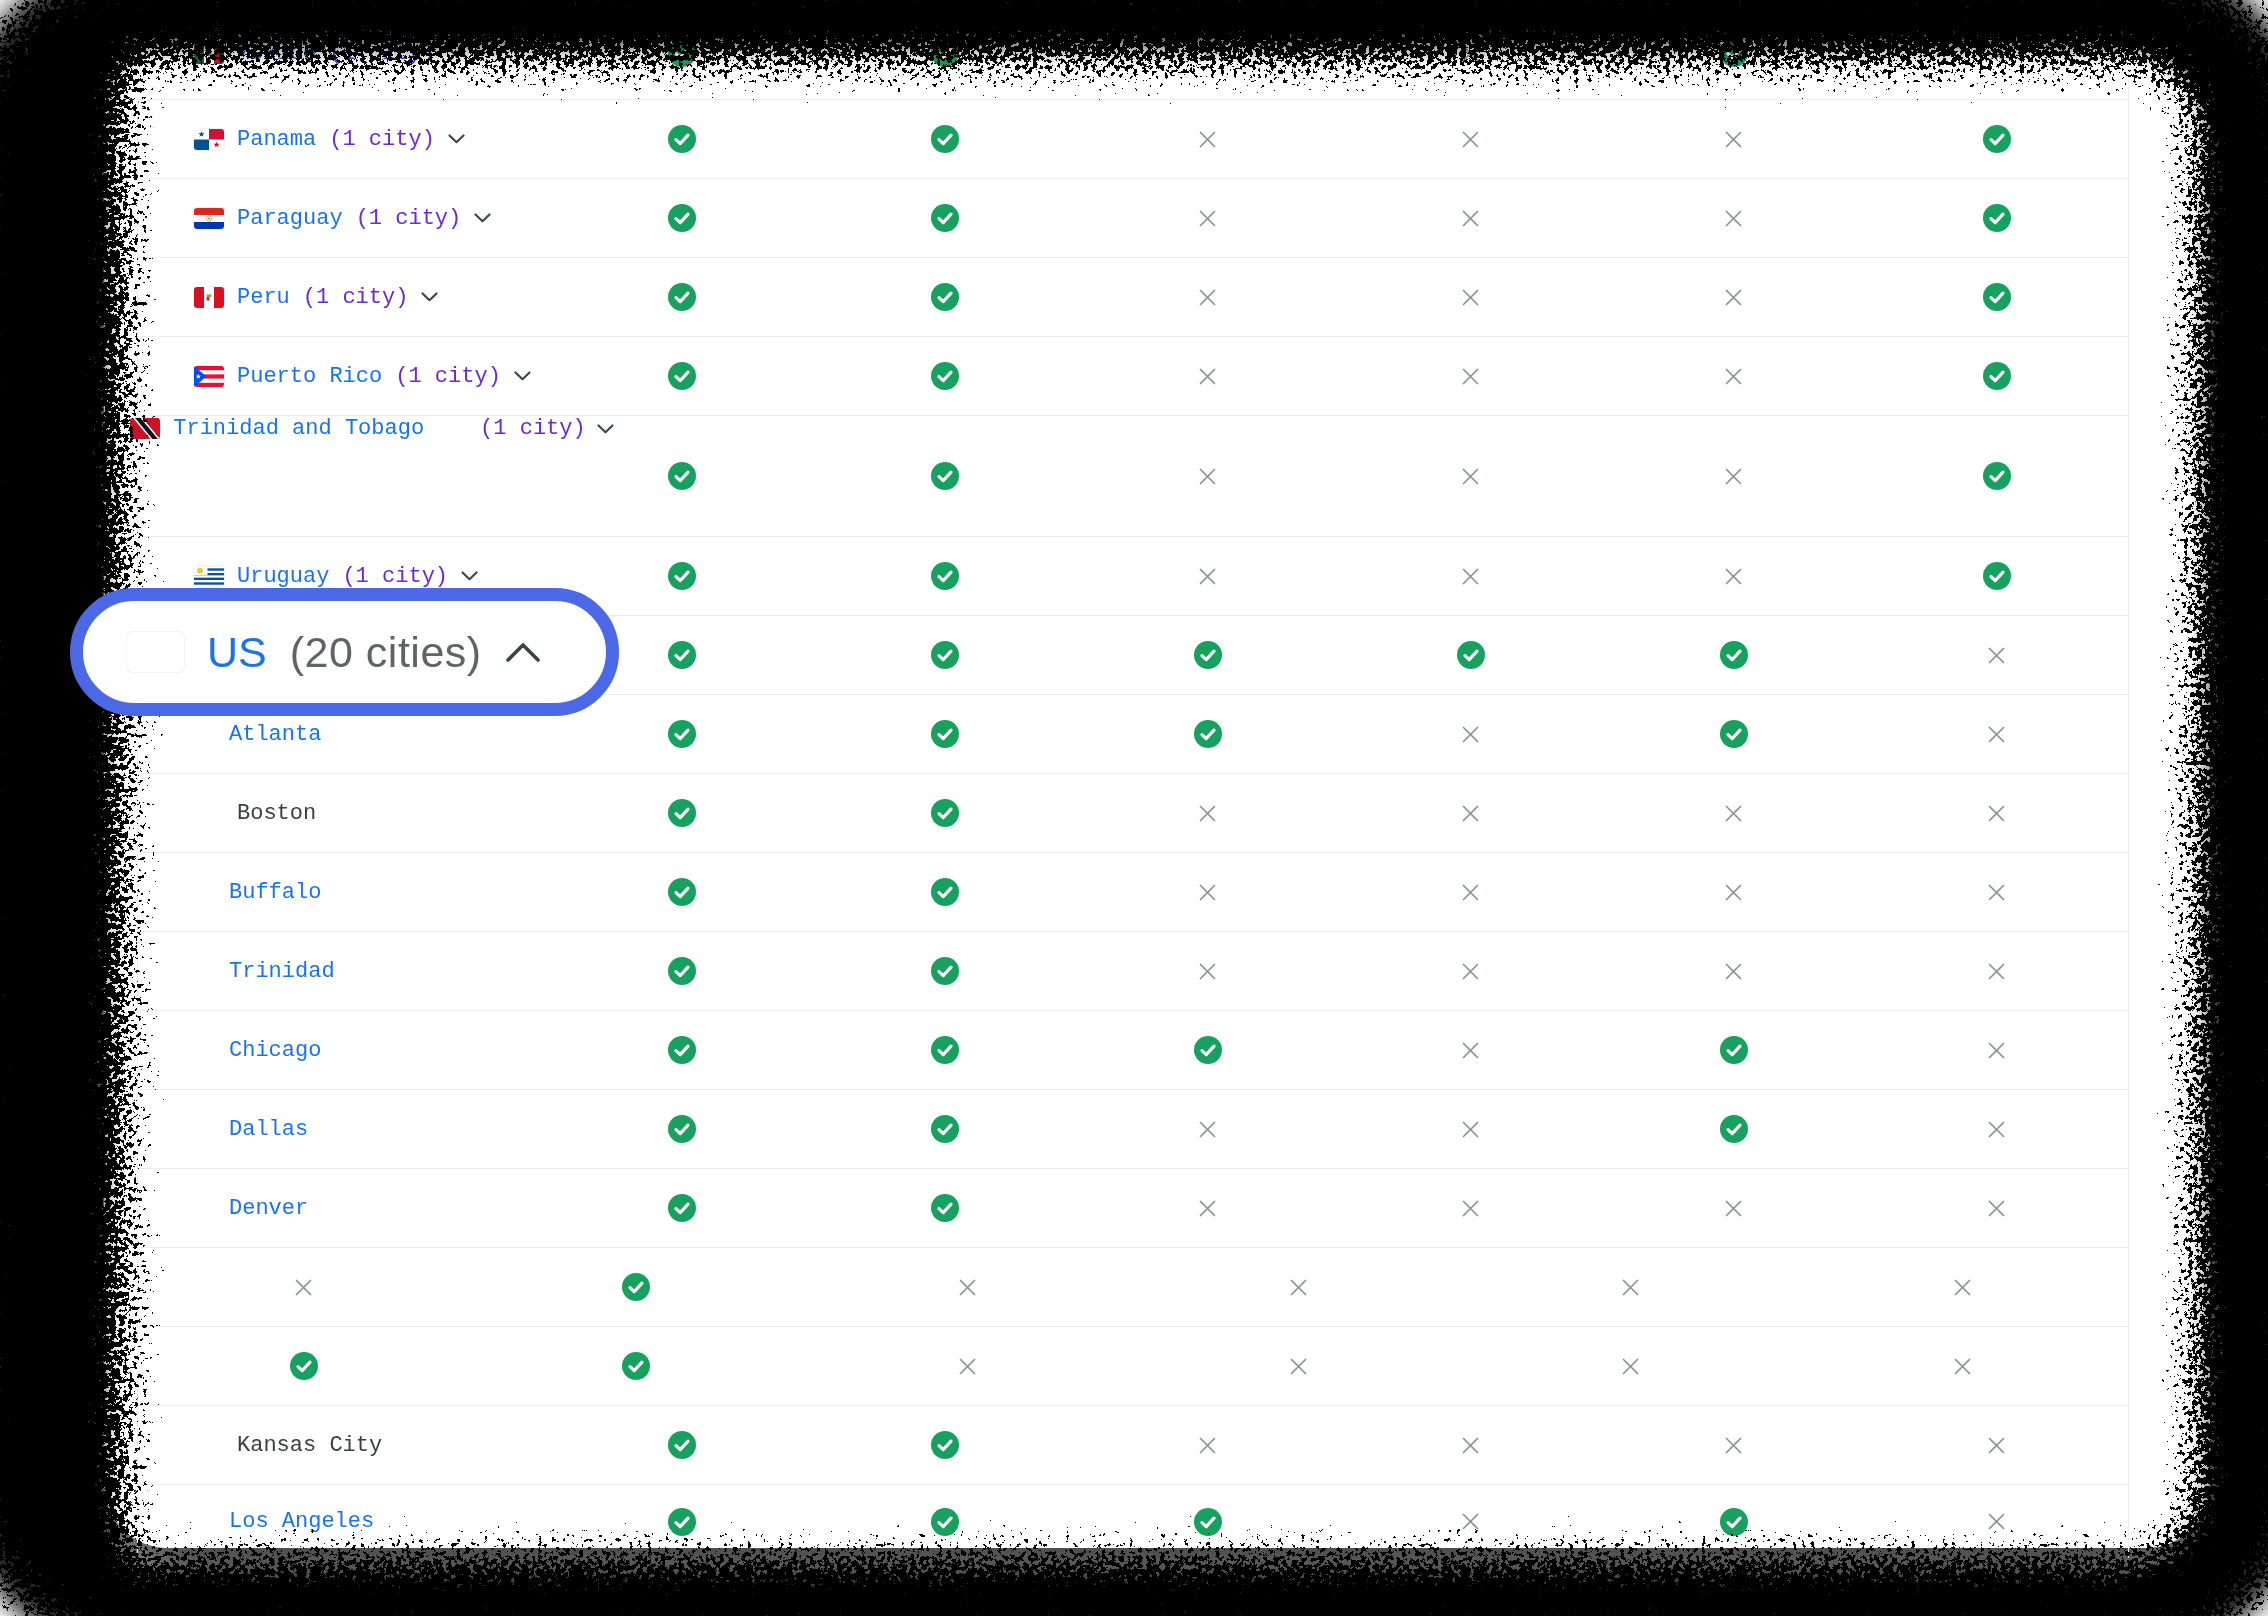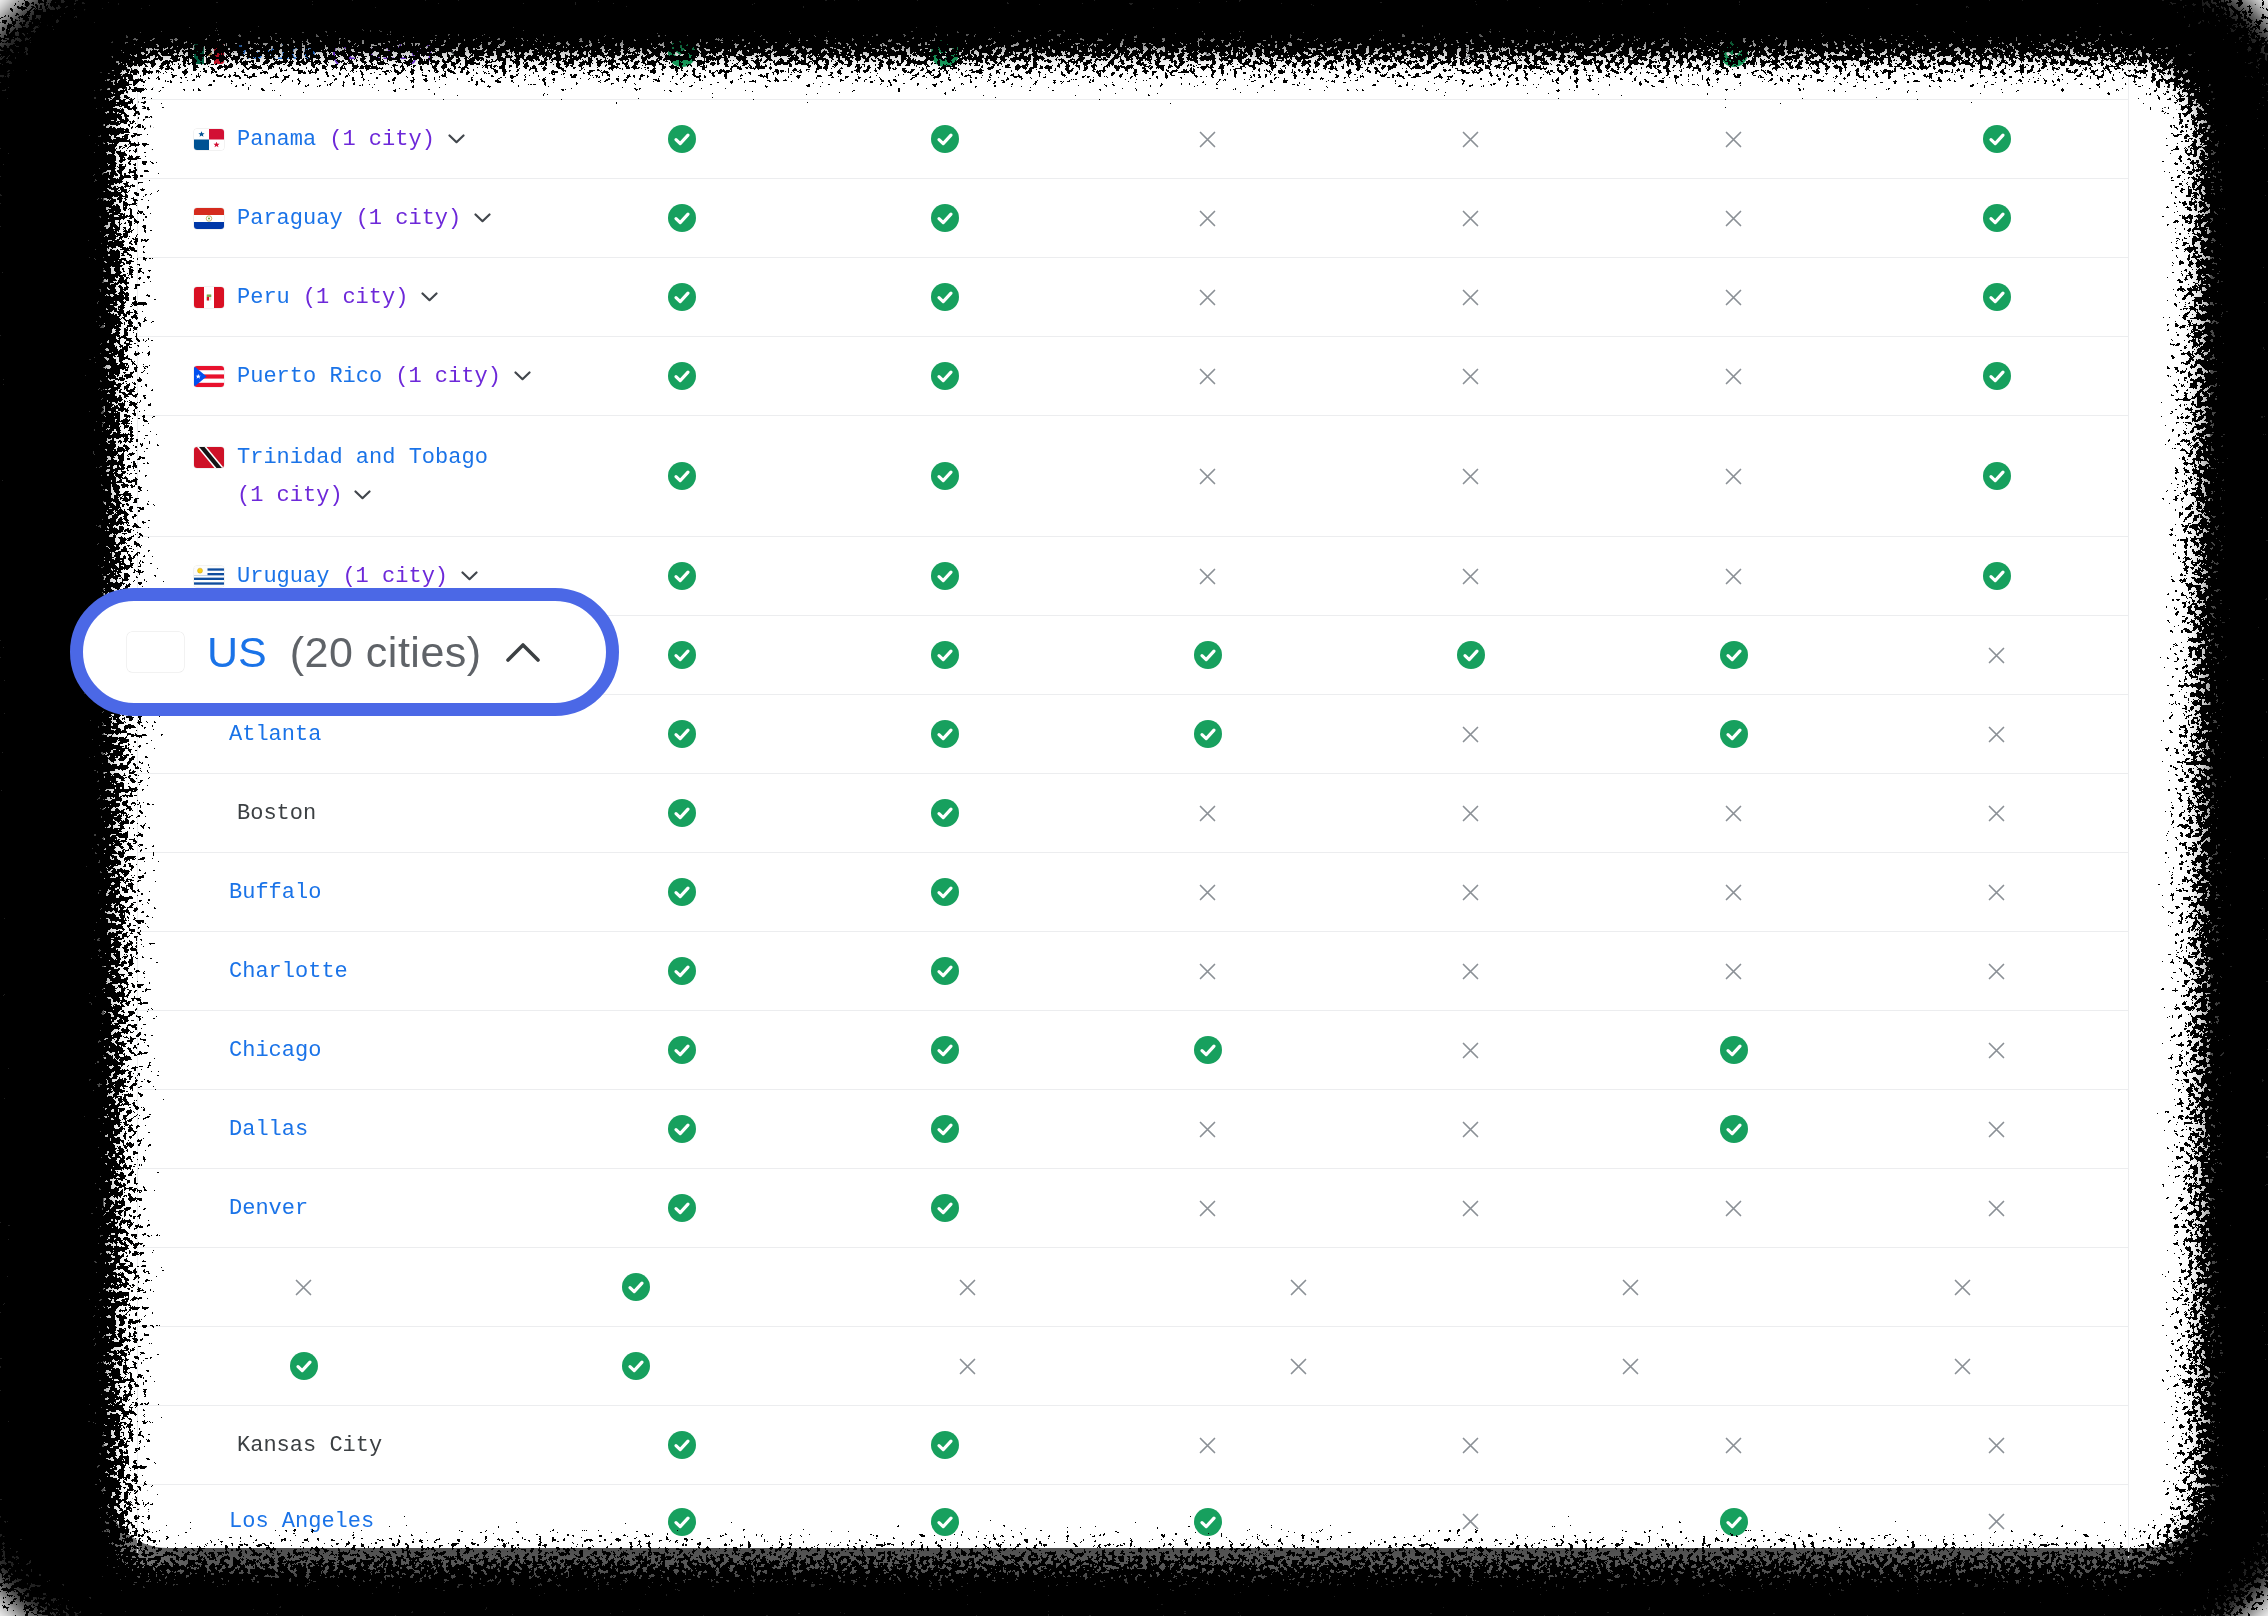--- a/index.html
+++ b/index.html
@@ -25,21 +25,21 @@
   .row{display:flex;height:78px;border-bottom:1px solid #ecedef;align-items:center;font-family:Liberation Mono, monospace;}
   .row--partial{height:80px;align-items:flex-start;padding-top:4px;box-sizing:border-box;}
   .row--partial .label-cell,.row--partial .mark-cell{height:58px;}
   .row--wrap{height:120px;}
   .row--last{height:73px;border-bottom:none;}
   .label-cell{
     flex:0 0 412px;width:412px;box-sizing:border-box;display:flex;align-items:center;
     gap:13px;padding-left:56px;font-size:22px;height:100%;
   }
   .row--city .label-cell{padding-left:91px;}
-  .row--wrap .label-cell{flex-direction:column;align-items:flex-start;justify-content:center;}
+  .row--wrap .label-cell{flex-direction:row;align-items:flex-start;justify-content:center;}
   .line1{display:flex;align-items:center;gap:13px;}
   .line2{display:flex;align-items:center;gap:11px;margin-left:43px;}
   .name{font-weight:500;white-space:nowrap;}
   .link{color:#1a73e8;cursor:pointer;}
   .plain{color:#3c4043;margin-left:8px;}
   .row--city .name{font-weight:400;}
   .count{color:#6d28d9;font-weight:400;white-space:nowrap;}
   .chev{display:inline-flex;cursor:pointer;}
   .chev svg{width:17px;height:10px;display:block;}
   .mark-cell{flex:1 1 0;display:flex;align-items:center;justify-content:center;height:100%;}
@@ -778,21 +778,21 @@
           <div class="mark-cell">
             <span class="mark x">
               <svg viewBox="0 0 23 23">
                 <path d="M4.5 4.5 L18.5 18.5 M18.5 4.5 L4.5 18.5" stroke="#8b9096" stroke-width="1.7" stroke-linecap="round"></path>
               </svg>
             </span>
           </div>
         </div>
         <div class="row row--city">
           <div class="label-cell">
-            <span class="name link">Charlotte</span>
+            <span class="name link">Trinidad</span>
           </div>
           <div class="mark-cell">
             <span class="mark check">
               <svg viewBox="0 0 28 28">
                 <circle cx="14" cy="14" r="14" fill="#17a05e"></circle>
                 <path d="M8 14.6 L12.2 18.6 L20 10.2" fill="none" stroke="#fff" stroke-width="3.2" stroke-linecap="round" stroke-linejoin="round"></path>
               </svg>
             </span>
           </div>
           <div class="mark-cell">

